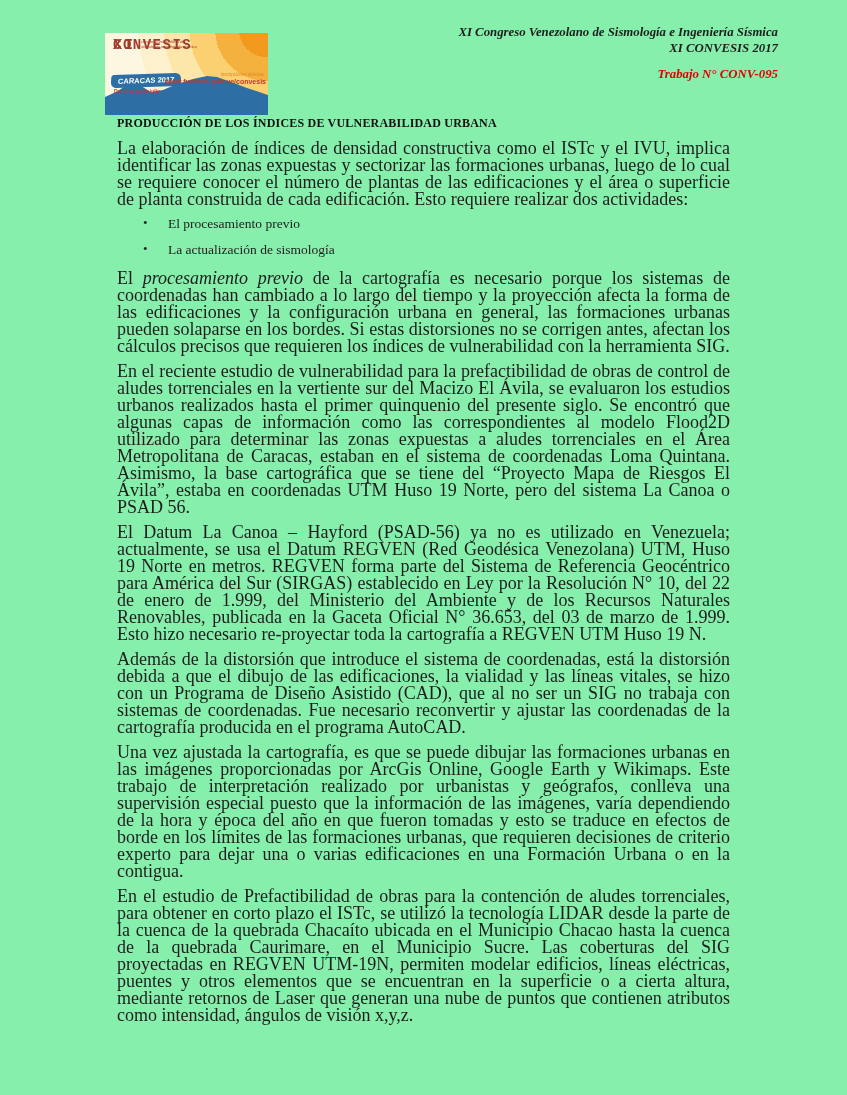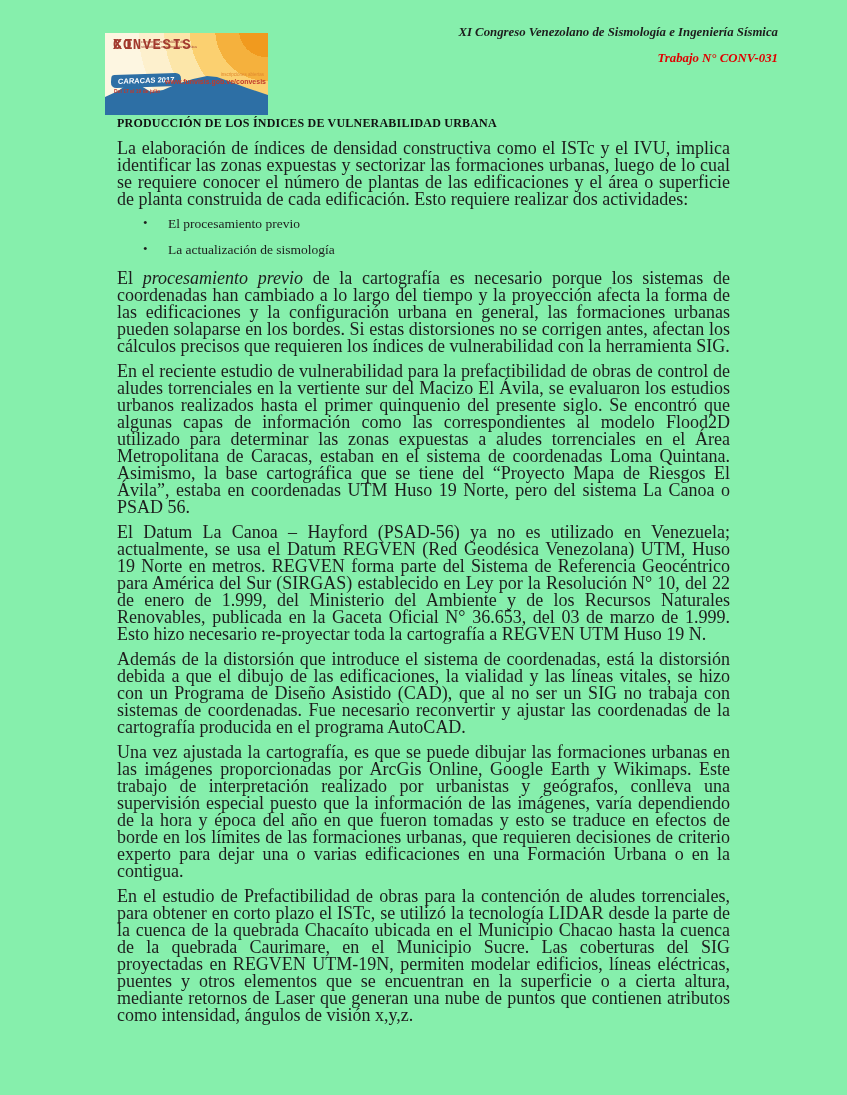--- a/index.html
+++ b/index.html
@@ -118,21 +118,22 @@
       <div class="logo-smalltext">congreso venezolano de sismología e ingeniería sísmica</div>
       <div class="logo-brand">CONVESIS</div>
       <div class="logo-ribbon">CARACAS 2017</div>
       <div class="logo-dates">Del 17 al 19 de julio</div>
       <div class="logo-insc">inscripciones abiertas</div>
       <div class="logo-web">www.funvisis.gob.ve/convesis</div>
     </div>
 
     <div class="header-right">
       <div>XI Congreso Venezolano de Sismología e Ingeniería Sísmica</div>
-      <div class="paper-no" id="paper-no" style="color: rgb(224, 0, 0);">Trabajo N° CONV-031</div>
+      <div>XI CONVESIS 2017</div>
+      <div class="paper-no" id="paper-no" style="color: rgb(224, 0, 0);">Trabajo N° CONV-095</div>
     </div>
   </header>
 
   <main class="content">
     <h1 class="doc-title">PRODUCCIÓN DE LOS ÍNDICES DE VULNERABILIDAD URBANA</h1>
     <div id="doc-body">
         <p class="para">La elaboración de índices de densidad constructiva como el ISTc y el IVU, implica identificar las zonas expuestas y sectorizar las formaciones urbanas, luego de lo cual se requiere conocer el número de plantas de las edificaciones y el área o superficie de planta construida de cada edificación. Esto requiere realizar dos actividades:</p>
         <ul class="bullets">
           <li><span class="dot">•</span><span>El procesamiento previo</span></li>
           <li><span class="dot">•</span><span>La actualización de sismología</span></li>

